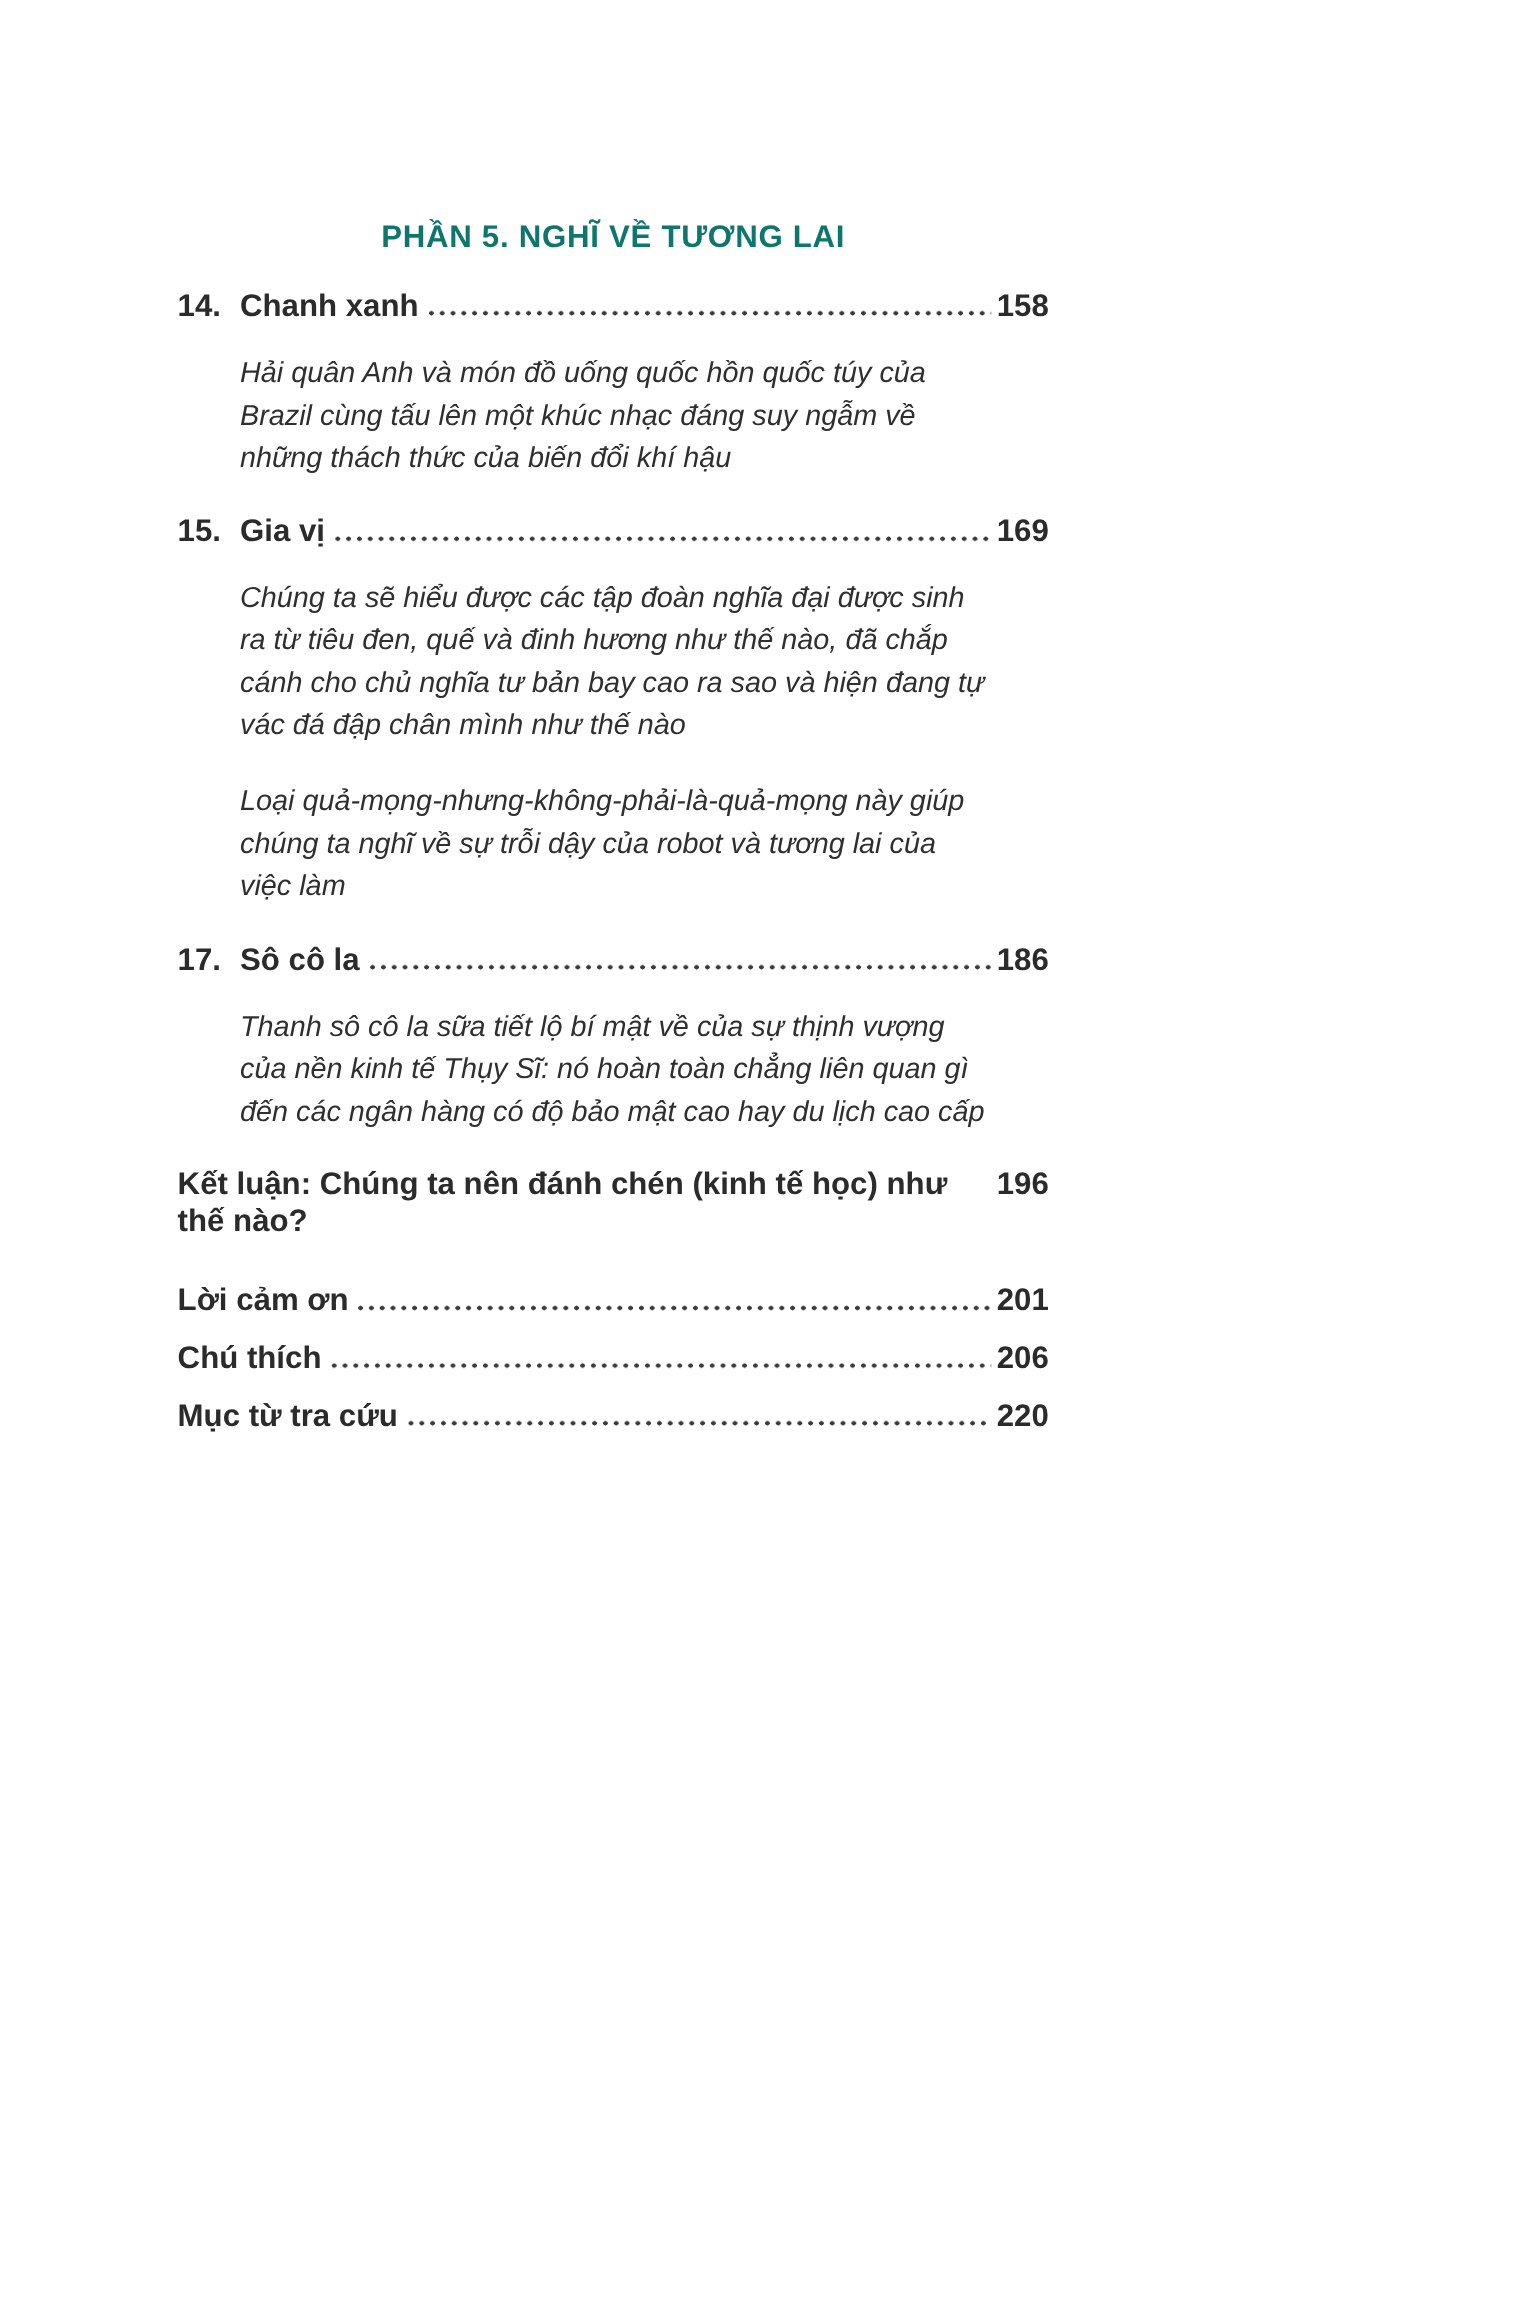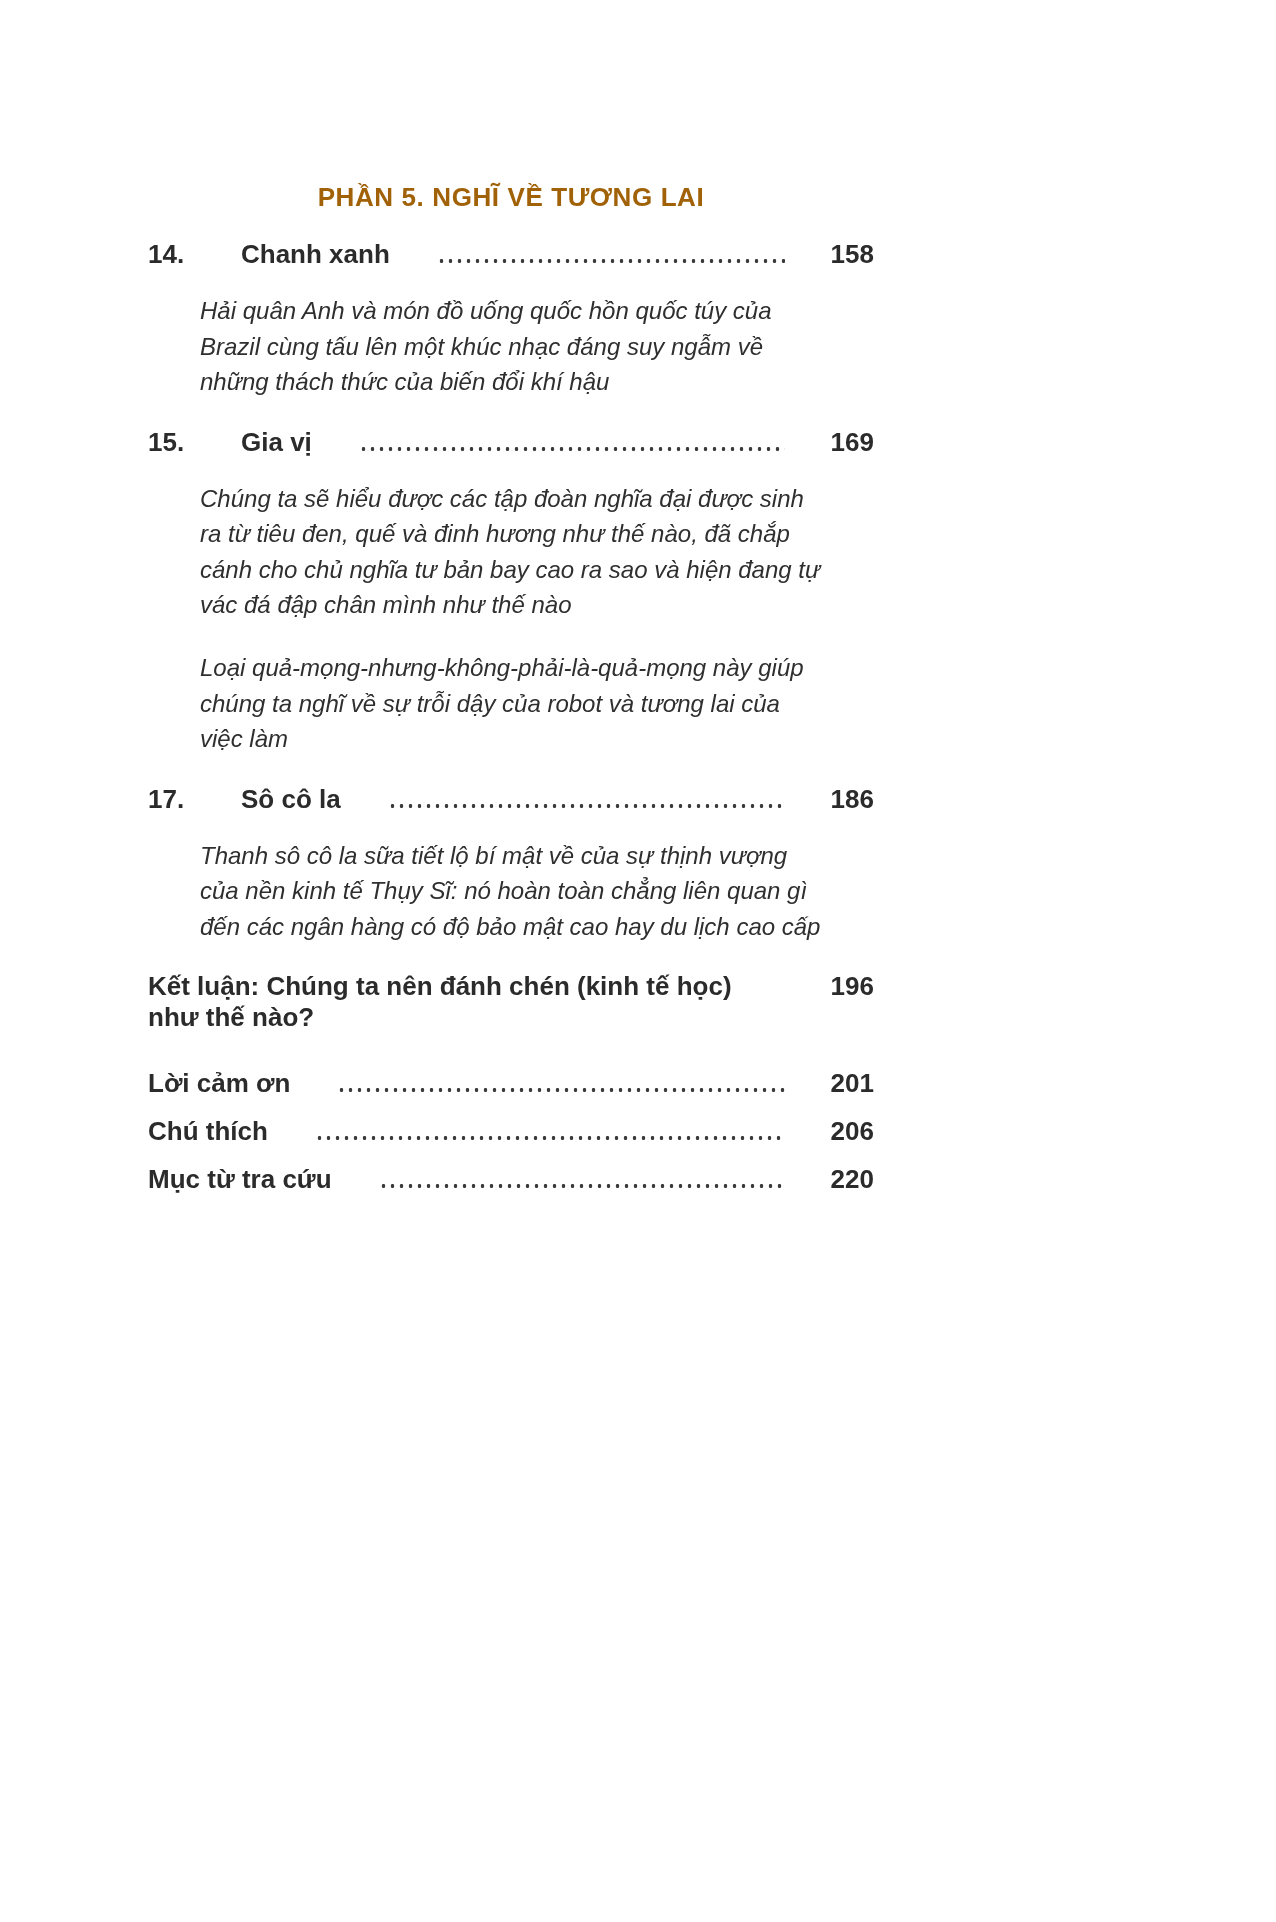--- a/index.html
+++ b/index.html
@@ -20,30 +20,29 @@
     width: 726px;
     margin-left: 148px;
     padding-top: 182px;
   }
   .section-title {
     font-size: 26px;
     font-weight: bold;
     text-align: center;
     letter-spacing: 0.6px;
     margin: 0 0 26px 0;
-    color: #a16207;
+    color: #0f766e;
   }
   .entry-line {
     display: flex;
     align-items: baseline;
     font-weight: bold;
     font-size: 26px;
     color: #2b2b2b;
     line-height: 1.2;
-    gap: 41px;
   }
   .entry-line .num {
     flex: none;
     width: 52px;
   }
   .entry-line .dots {
     flex: 1 1 auto;
     align-self: flex-end;
     height: 6px;
     margin: 0 5px 6px 6px;

